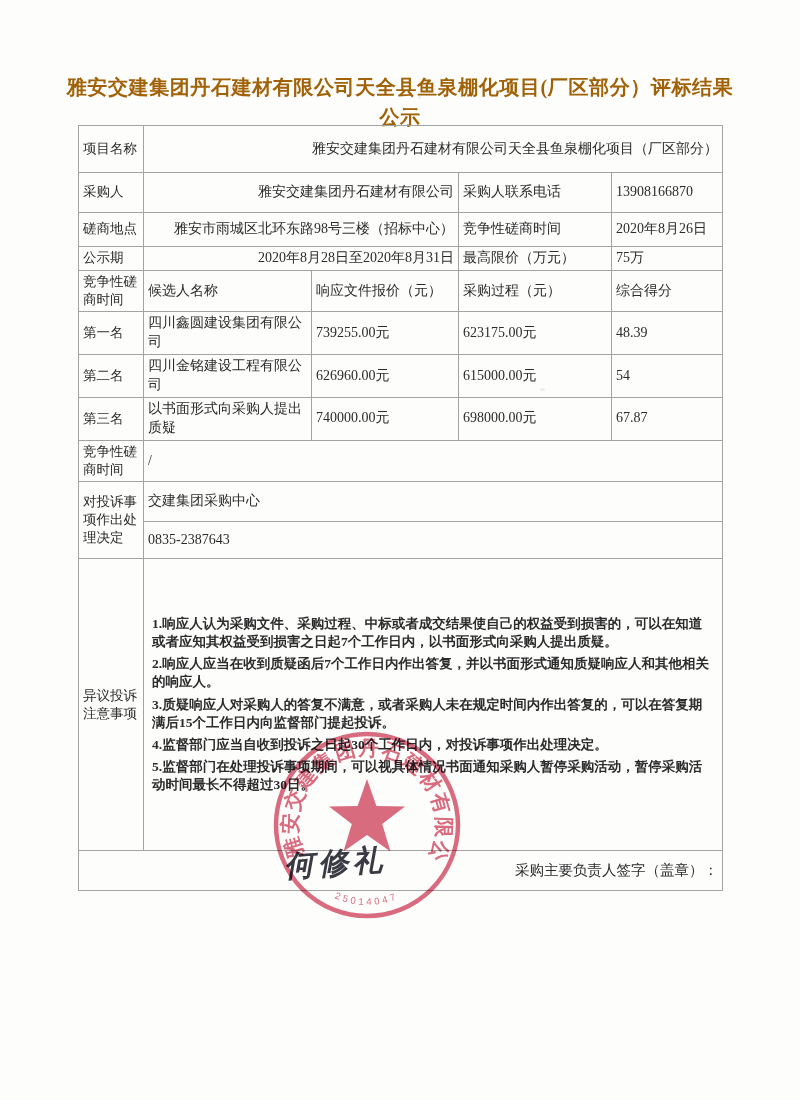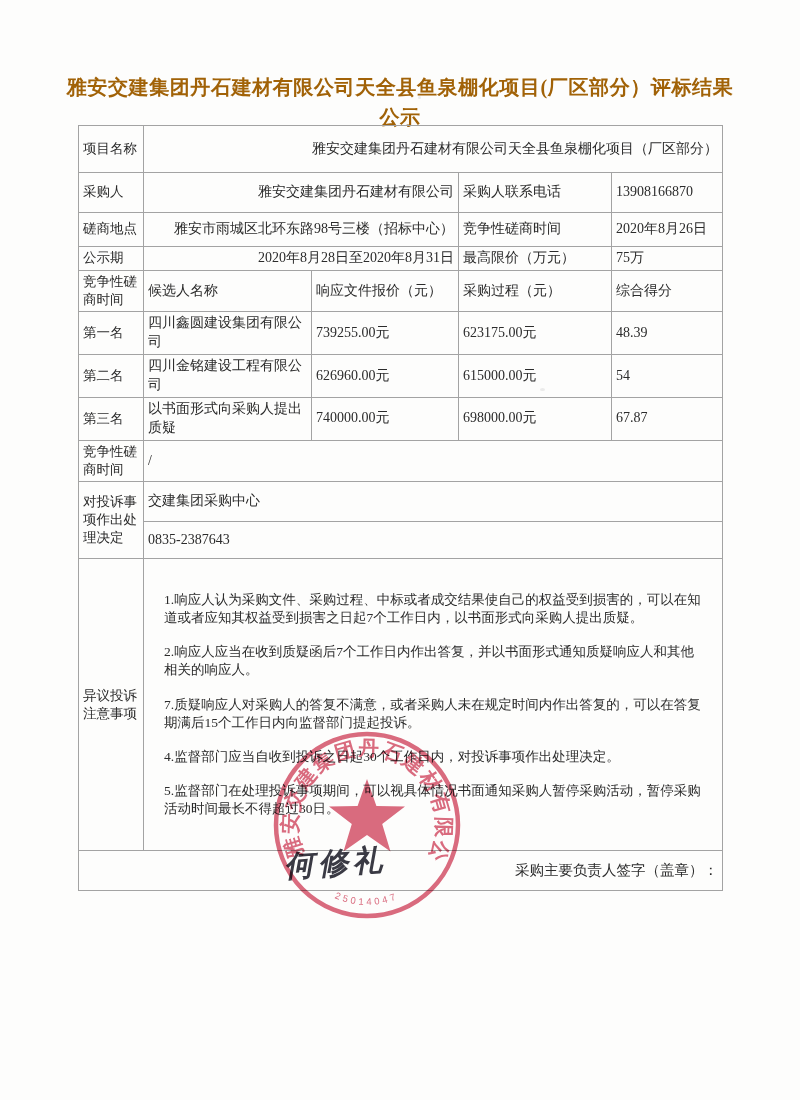--- a/index.html
+++ b/index.html
@@ -42,21 +42,21 @@
   td.left { text-align:right; padding-left:7px;font-family:Liberation Serif, serif; }
   td.center { text-align:left; }
   td.name { text-align:left; padding-left:8px; padding-right:8px;margin-left:32px; }
   td.notice {
     vertical-align:top;
     padding:58px 8px 6px 8px;
     font-size:13.5px;
     line-height:1.56;
     text-align:left;
   }
-  td.notice p { margin:16px; }
+  td.notice p { margin:4px;font-weight:bold; }
   td.sign-row { text-align:right; padding-left:6px; font-size:14.5px; position:relative; }
   .signature {
     position:absolute;
     left:205px; top:-8px;
     font-size:30px;
     font-style:italic;
     font-weight:bold;
     letter-spacing:4px;
     color:#3a3a44;
     transform:rotate(-4deg);
@@ -148,21 +148,21 @@
         <td class="center" colspan="4">交建集团采购中心</td>
       </tr>
       <tr style="height:37px">
         <td class="center" colspan="4">0835-2387643</td>
       </tr>
       <tr style="height:292px">
         <td class="lab">异议投诉注意事项</td>
         <td class="notice" colspan="4">
           <p>1.响应人认为采购文件、采购过程、中标或者成交结果使自己的权益受到损害的，可以在知道或者应知其权益受到损害之日起7个工作日内，以书面形式向采购人提出质疑。</p>
           <p>2.响应人应当在收到质疑函后7个工作日内作出答复，并以书面形式通知质疑响应人和其他相关的响应人。</p>
-          <p>7.质疑响应人对采购人的答复不满意，或者采购人未在规定时间内作出答复的，可以在答复期满后15个工作日内向监督部门提起投诉。</p>
+          <p>3.质疑响应人对采购人的答复不满意，或者采购人未在规定时间内作出答复的，可以在答复期满后15个工作日内向监督部门提起投诉。</p>
           <p>4.监督部门应当自收到投诉之日起30个工作日内，对投诉事项作出处理决定。</p>
           <p>5.监督部门在处理投诉事项期间，可以视具体情况书面通知采购人暂停采购活动，暂停采购活动时间最长不得超过30日。</p>
         </td>
       </tr>
       <tr style="height:40px">
         <td class="sign-row" colspan="5">
           <span>采购主要负责人签字（盖章）：</span>
           <span class="signature">何修礼</span>
         </td>
       </tr>

